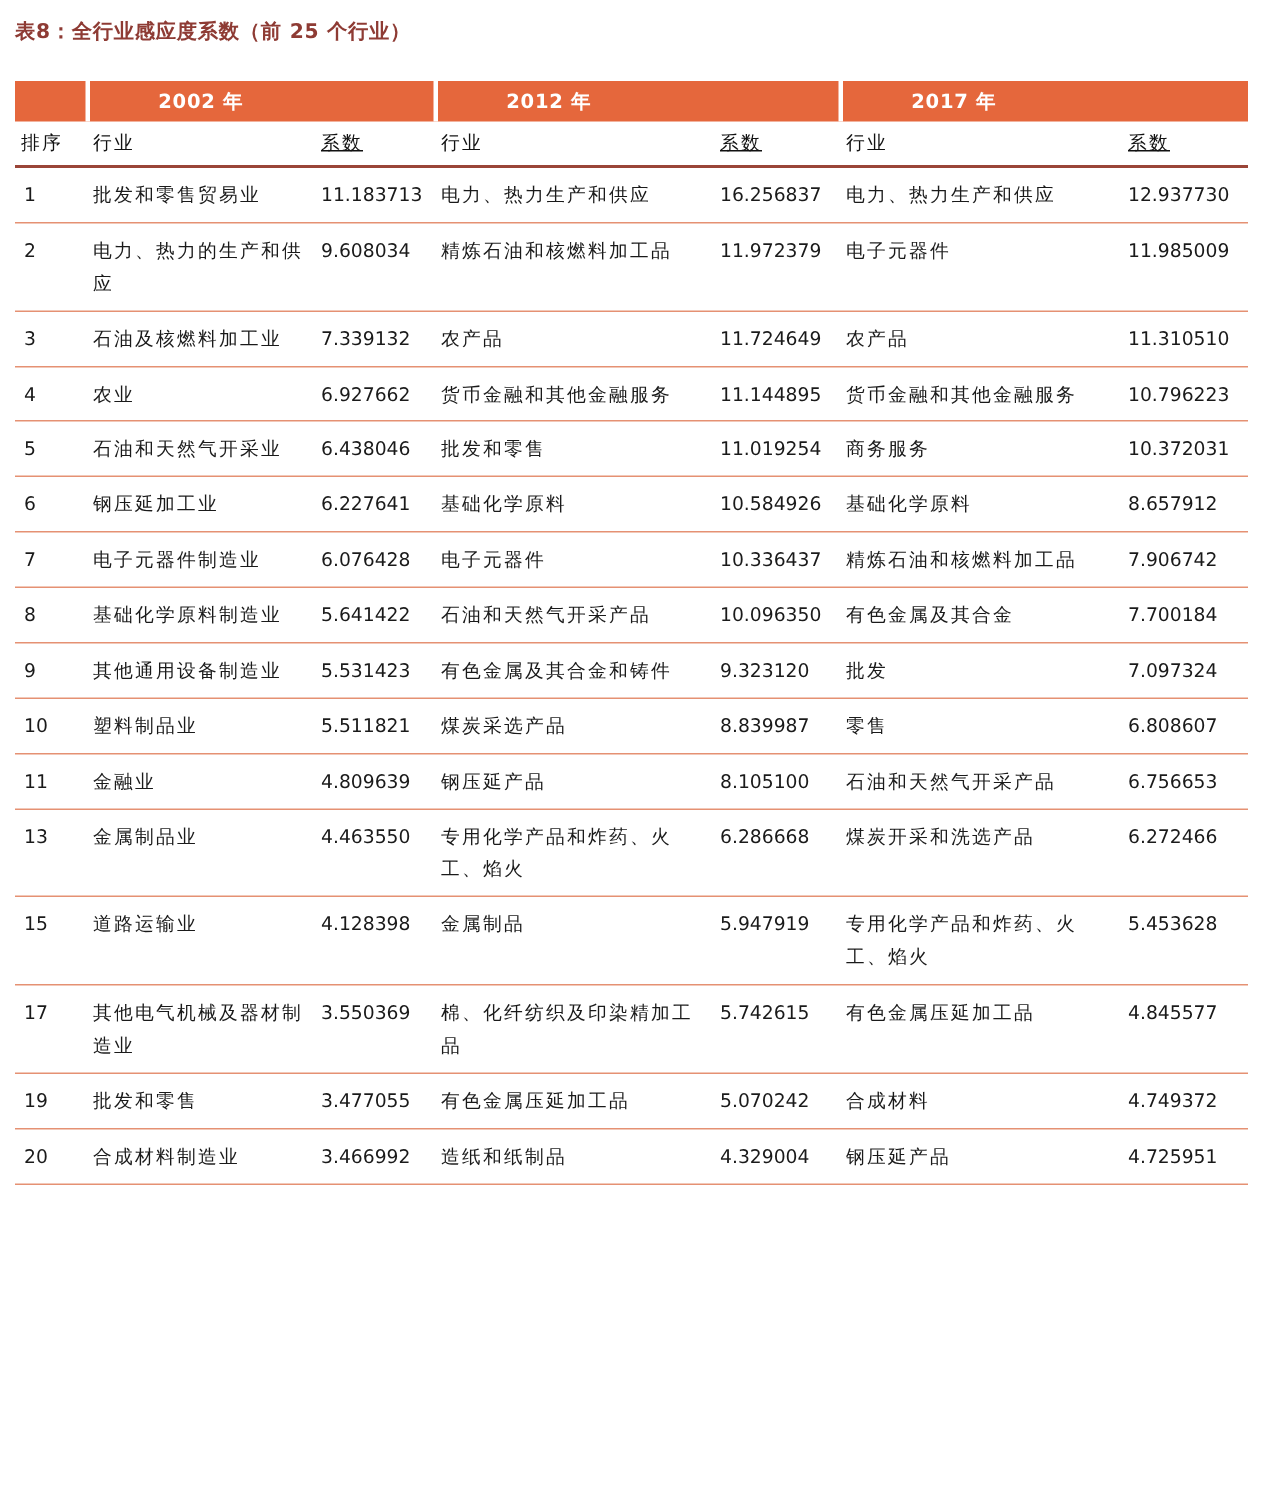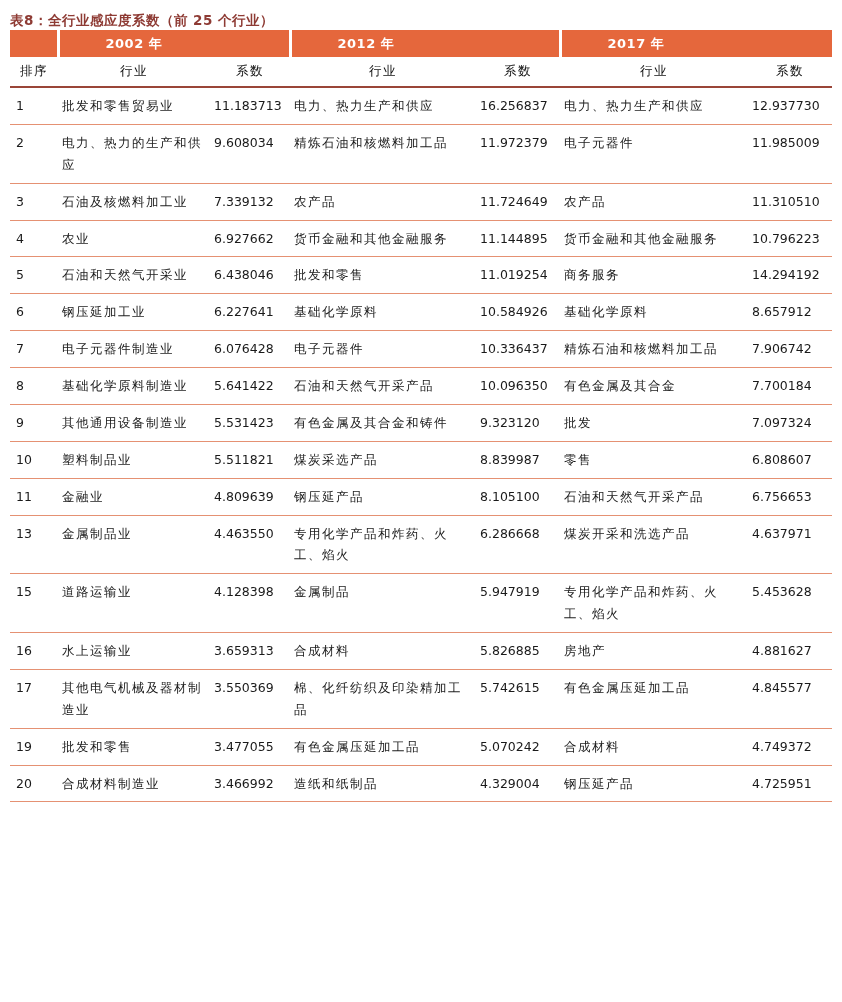--- a/index.html
+++ b/index.html
@@ -9,21 +9,21 @@
     font-family: "DejaVu Sans", "Liberation Sans", sans-serif;
     color: #1a1a1a;
     overflow: hidden;
   }
   .page { padding: 12px 10px 0 10px; }
 
   .doc-title {
     color: #8e3b34;
     font-weight: bold;
     font-size: 13.5px;
-    margin-bottom: 0;
+    margin-bottom: 24px;
     letter-spacing: 0.5px;
   }
 
   table.senstable {
     width: 822px;
     border-collapse: collapse;
     table-layout: fixed;
   }
   col.c-rank  { width: 48px; }
   col.c-i02   { width: 152px; }
@@ -44,27 +44,27 @@
     padding: 4px 0 4px 10px;
     letter-spacing: 0.5px;
   }
   tr.year-band th.band-gap { border-left: 3px solid #ffffff; padding-left: 46px; }
   tr.year-band th.band-rank { padding-left: 4px; }
 
   
   tr.sub-head th {
     font-weight: normal;
     font-size: 12.5px;
-    text-align: center;
+    text-align: left;
     padding: 6px 4px 6px 4px;
     letter-spacing: 1.5px;
     border-bottom: 2px solid #9a4538;
     color: #111;
   }
-  tr.sub-head th.num-col { letter-spacing: 1.5px; }
+  tr.sub-head th.num-col { letter-spacing: 1.5px; text-decoration: underline; }
 
   
   td {
     font-size: 12.5px;
     vertical-align: top;
     text-align: left;
     padding: 7px 6px 7px 4px;
     border-bottom: 1px solid #e59173;
     line-height: 1.75;
   }
@@ -143,21 +143,21 @@
     <td class="industry-cell">货币金融和其他金融服务</td>
     <td class="coef-cell">10.796223</td>
   </tr>
         <tr>
     <td class="rank-cell">5</td>
     <td class="industry-cell">石油和天然气开采业</td>
     <td class="coef-cell">6.438046</td>
     <td class="industry-cell">批发和零售</td>
     <td class="coef-cell">11.019254</td>
     <td class="industry-cell">商务服务</td>
-    <td class="coef-cell">14.294192</td>
+    <td class="coef-cell">10.372031</td>
   </tr>
         <tr>
     <td class="rank-cell">6</td>
     <td class="industry-cell">钢压延加工业</td>
     <td class="coef-cell">6.227641</td>
     <td class="industry-cell">基础化学原料</td>
     <td class="coef-cell">10.584926</td>
     <td class="industry-cell">基础化学原料</td>
     <td class="coef-cell">8.657912</td>
   </tr>
@@ -206,41 +206,32 @@
     <td class="industry-cell">石油和天然气开采产品</td>
     <td class="coef-cell">6.756653</td>
   </tr>
         <tr>
     <td class="rank-cell">13</td>
     <td class="industry-cell">金属制品业</td>
     <td class="coef-cell">4.463550</td>
     <td class="industry-cell">专用化学产品和炸药、火工、焰火</td>
     <td class="coef-cell">6.286668</td>
     <td class="industry-cell">煤炭开采和洗选产品</td>
-    <td class="coef-cell">4.637971</td>
+    <td class="coef-cell">6.272466</td>
   </tr>
         <tr>
     <td class="rank-cell">15</td>
     <td class="industry-cell">道路运输业</td>
     <td class="coef-cell">4.128398</td>
     <td class="industry-cell">金属制品</td>
     <td class="coef-cell">5.947919</td>
     <td class="industry-cell">专用化学产品和炸药、火工、焰火</td>
     <td class="coef-cell">5.453628</td>
   </tr>
         <tr>
-    <td class="rank-cell">16</td>
-    <td class="industry-cell">水上运输业</td>
-    <td class="coef-cell">3.659313</td>
-    <td class="industry-cell">合成材料</td>
-    <td class="coef-cell">5.826885</td>
-    <td class="industry-cell">房地产</td>
-    <td class="coef-cell">4.881627</td>
-  </tr>
-        <tr>
     <td class="rank-cell">17</td>
     <td class="industry-cell">其他电气机械及器材制造业</td>
     <td class="coef-cell">3.550369</td>
     <td class="industry-cell">棉、化纤纺织及印染精加工品</td>
     <td class="coef-cell">5.742615</td>
     <td class="industry-cell">有色金属压延加工品</td>
     <td class="coef-cell">4.845577</td>
   </tr>
         <tr>
     <td class="rank-cell">19</td>

